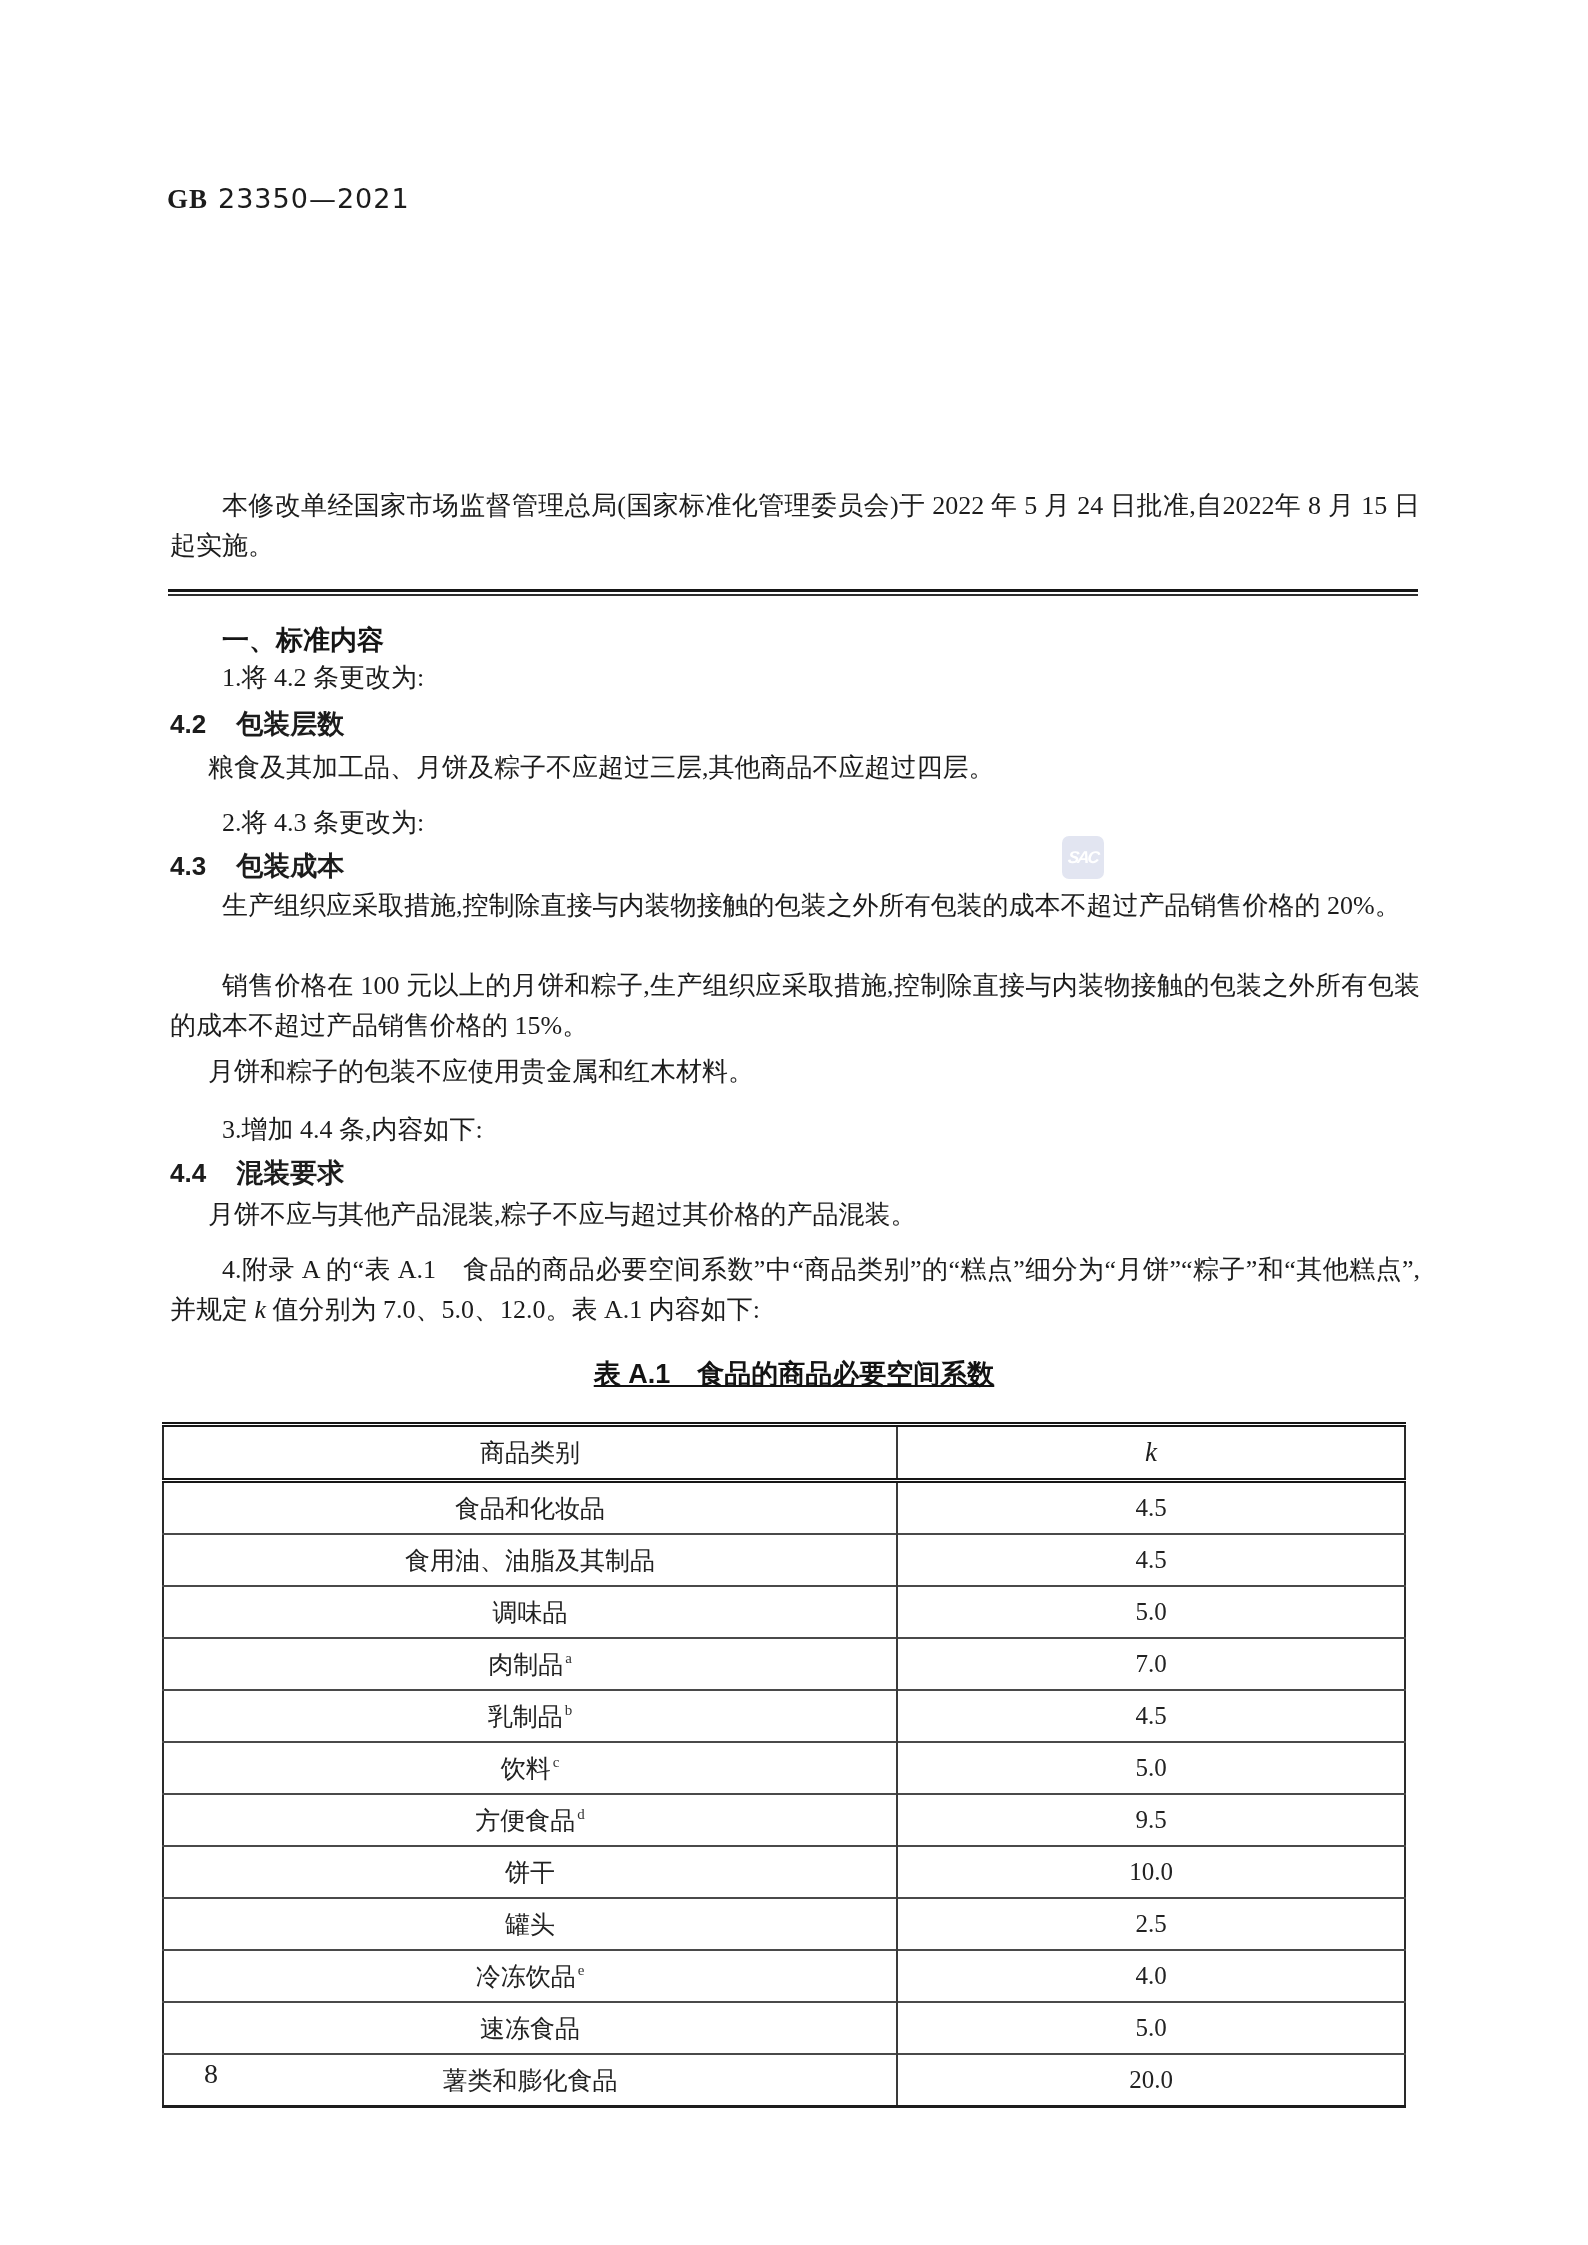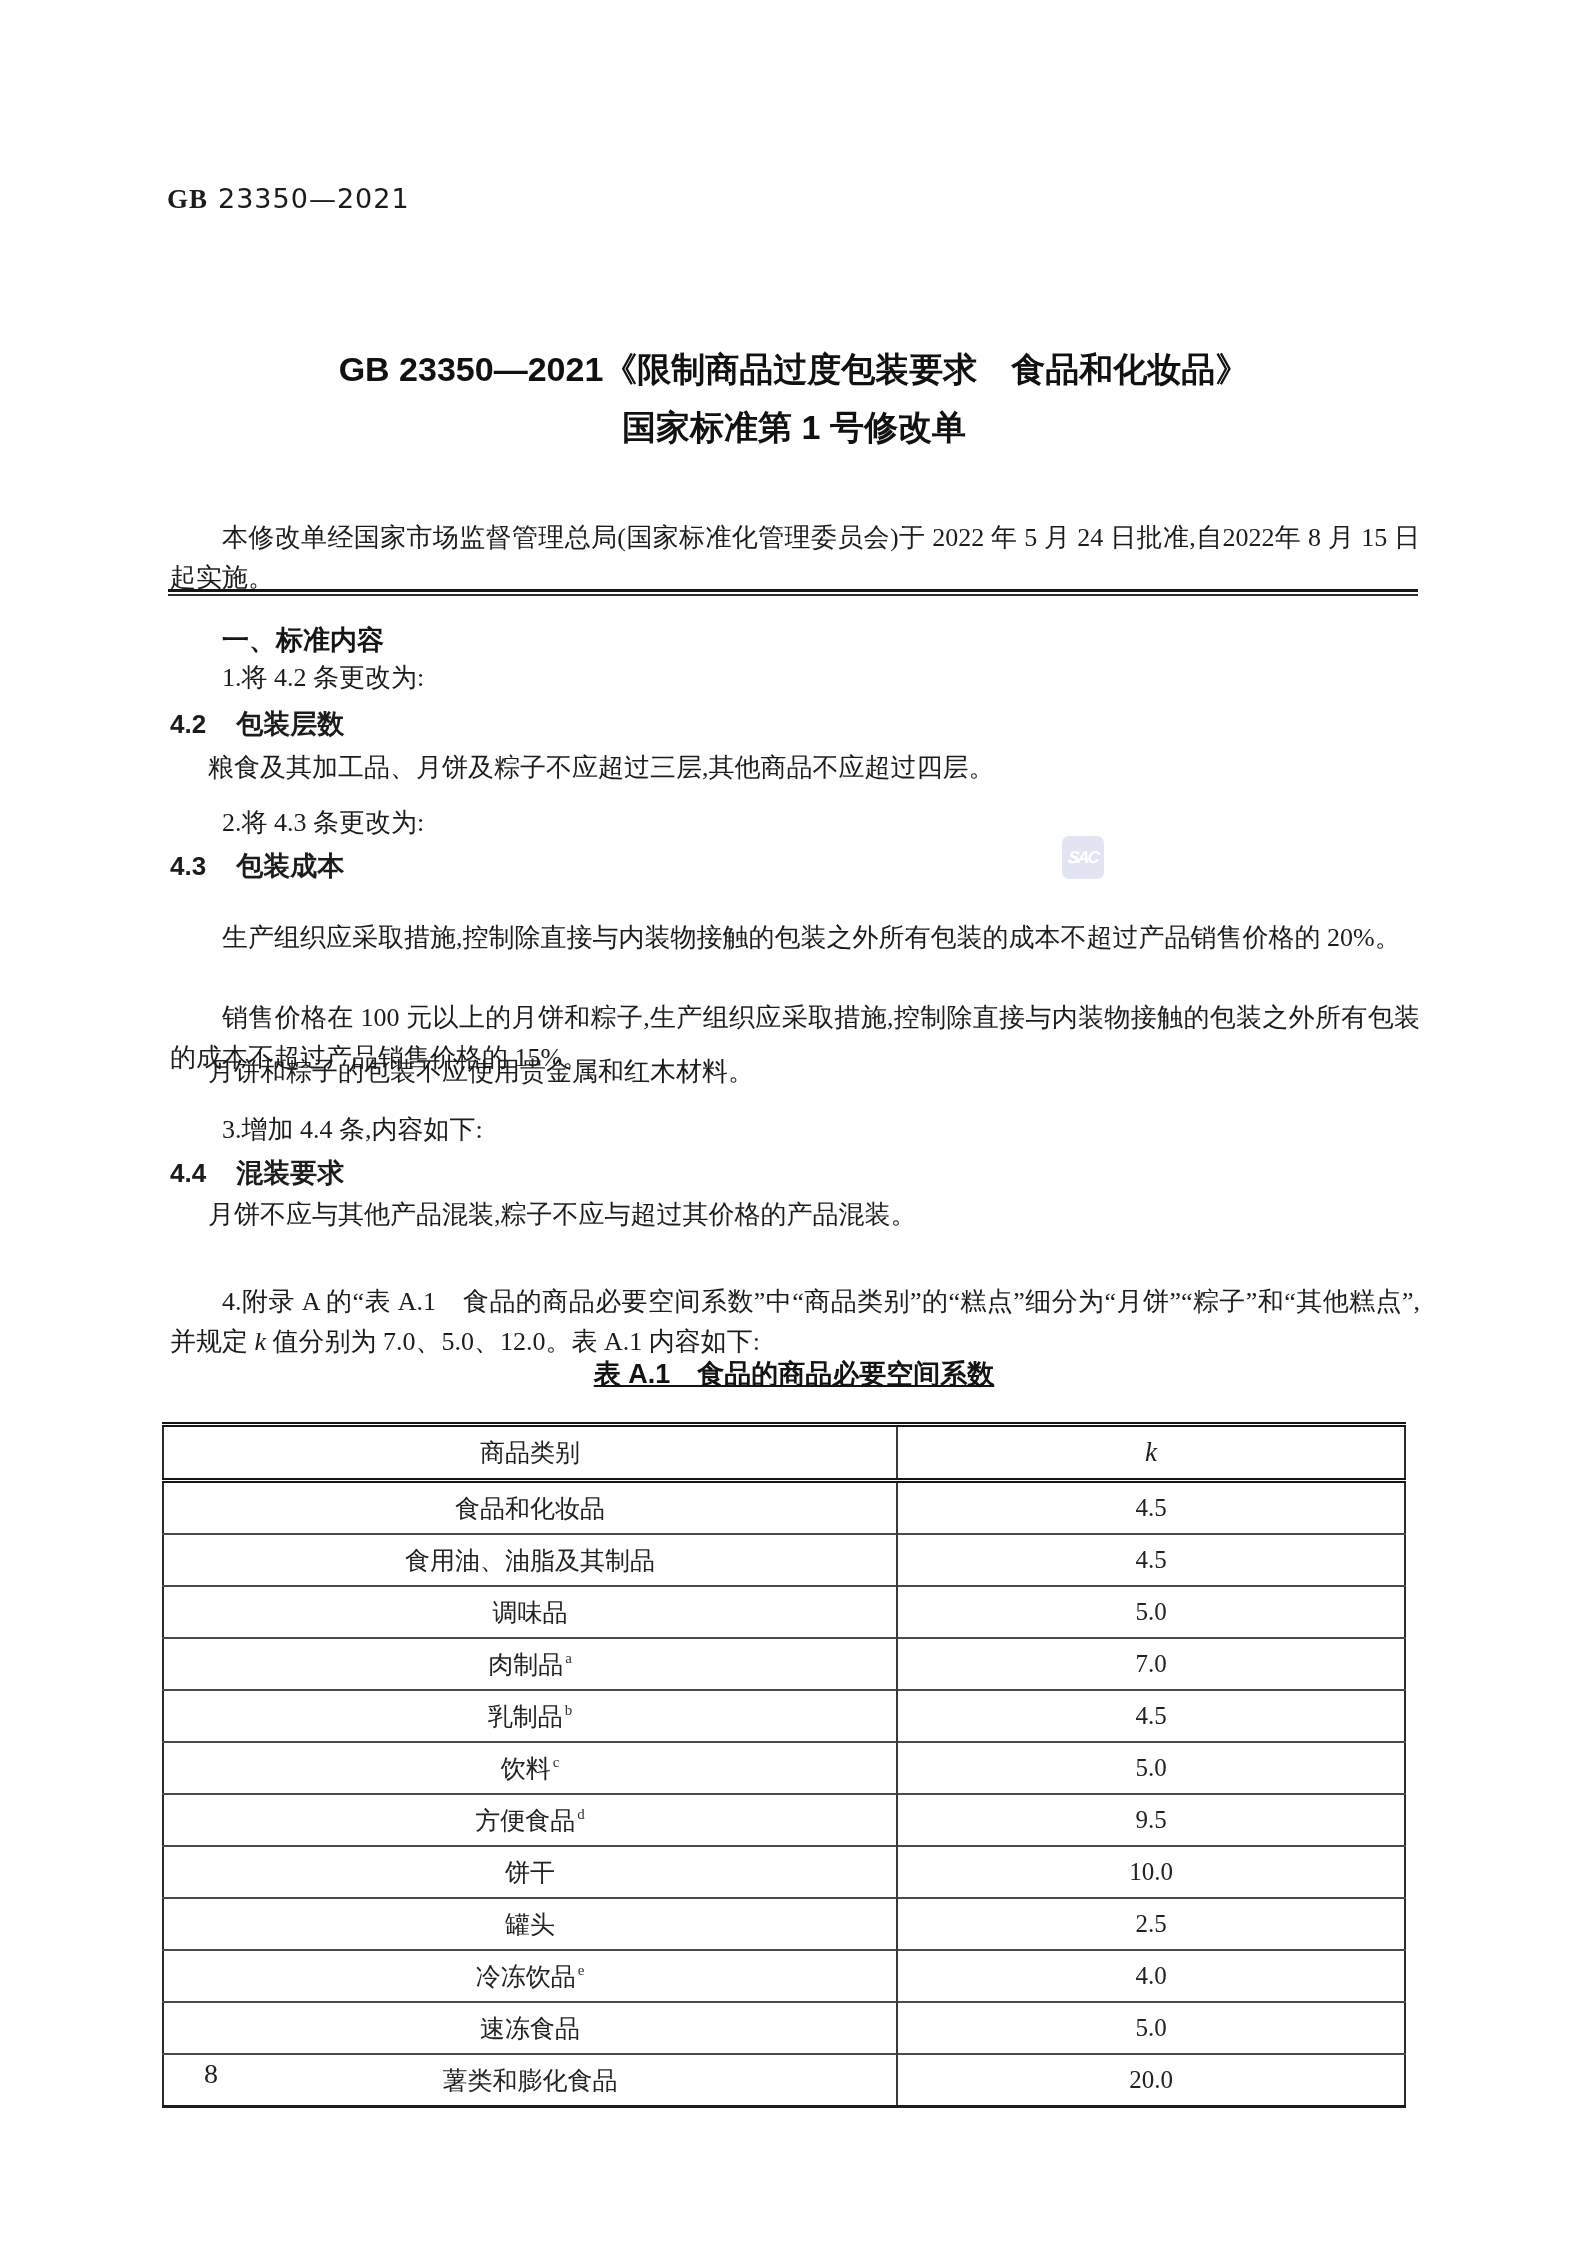--- a/index.html
+++ b/index.html
@@ -32,21 +32,21 @@
     color:#111;
   }
 
   .para{
     font-size:26px;
     line-height:40px;
     text-align:justify;
     width:1250px;
     left:170px;
   }
-  .indent{text-indent:52px;margin-top:32px;}
+  .indent{text-indent:52px;}
   .intro{top:486px;}
 
   .rule{
     top:589px;left:168px;width:1250px;
     height:7px;box-sizing:border-box;
     border-top:3px solid #161616;
     border-bottom:2px solid #2e2e2e;
   }
 
   .h-bold{
@@ -156,24 +156,20 @@
 <div class="page">
 
   <div class="abs doc-code">
     <span class="gb">GB</span><span class="num">23350—2021</span>
   </div>
 
   <div class="abs watermark">
     <span>SAC</span>
   </div>
 
-  <div class="abs title">
-    <div>GB 23350—2021《限制商品过度包装要求　食品和化妆品》</div>
-    <div>国家标准第 1 号修改单</div>
-  </div>
 
   <div class="abs para indent intro">本修改单经国家市场监督管理总局(国家标准化管理委员会)于 2022 年 5 月 24 日批准,自2022年 8 月 15 日起实施。</div>
 
   <div class="abs rule"></div>
 
   <div class="abs h-bold h1">一、标准内容</div>
 
   <div class="abs item item1">1.将 4.2 条更改为:</div>
 
   <div class="abs clause s42">

